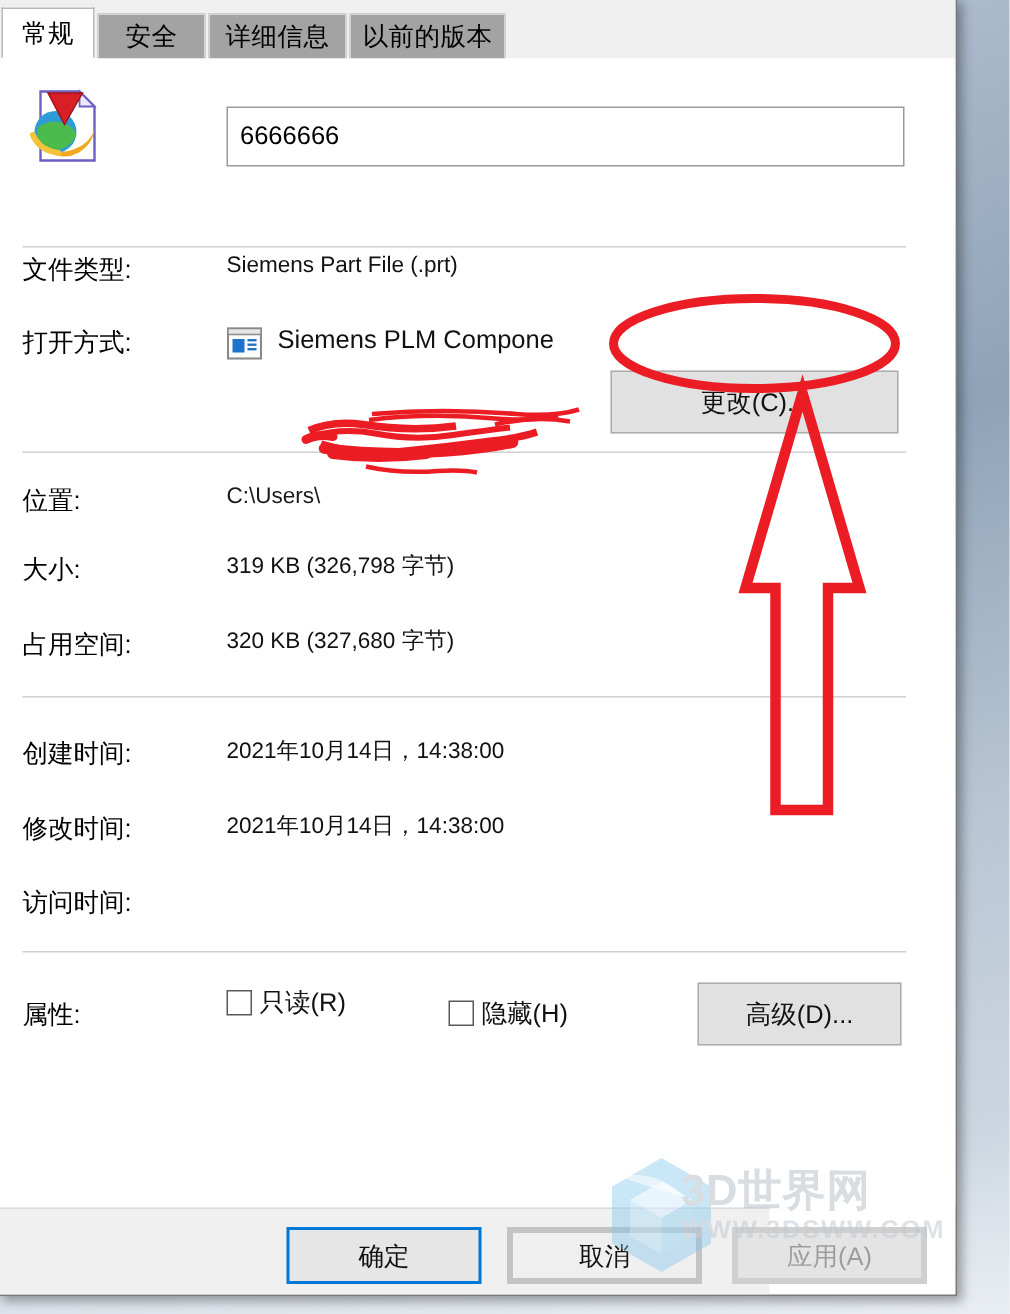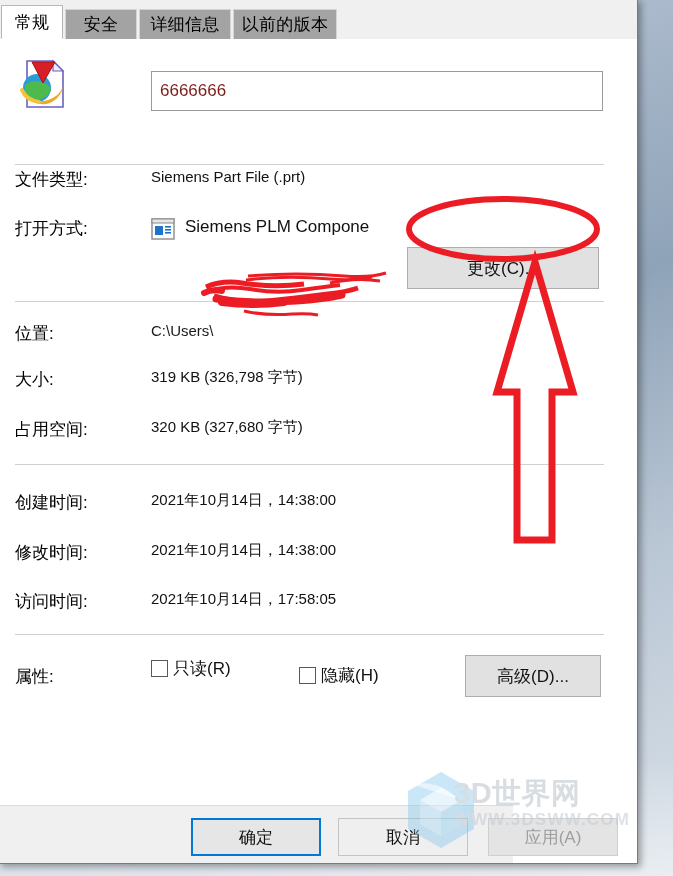--- a/index.html
+++ b/index.html
@@ -125,21 +125,21 @@
     top: 32px;
     width: 452px;
     height: 40px;
     background: #fff;
     border: 1px solid #9a9a9a;
     box-sizing: border-box;
     display: flex;
     align-items: center;
     padding-left: 8px;
     font-size: 17px;
-    color: #7f1d1d;
+    color: #000000;
   }
 
   
   #openwith-icon {
     position: absolute;
     left: 152px;
     top: 179px;
     width: 24px;
     height: 22px;
   }
@@ -199,21 +199,21 @@
     height: 58px;
     background: #f0f0f0;
     border-top: 1px solid #dcdcdc;
     box-sizing: border-box;
   }
   .fbtn {
     position: absolute;
     top: 12px;
     height: 38px;
     background: #e1e1e1;
-    border: 1px solid #14532d;
+    border: 4px solid #14532d;
     box-sizing: border-box;
     font-size: 17px;
     color: #111;
     display: flex;
     align-items: center;
     justify-content: center;
     cursor: default;
   }
   #btn-ok {
     left: 192px; width: 130px;
@@ -337,21 +337,20 @@
 
     <div class="hr" style="top:425px"></div>
 
     <div class="row-label" style="top:452px">创建时间:</div>
     <div class="row-value" style="top:452px">2021年10月14日，14:38:00</div>
 
     <div class="row-label" style="top:502px">修改时间:</div>
     <div class="row-value" style="top:502px">2021年10月14日，14:38:00</div>
 
     <div class="row-label" style="top:551px">访问时间:</div>
-    <div class="row-value" style="top:551px">2021年10月14日，17:58:05</div>
 
     <div class="hr" style="top:595px"></div>
 
     <div class="row-label" style="top:626px">属性:</div>
 
     <div class="chk-wrap" id="chk-readonly">
       <span class="chkbox"></span>
       <span>只读(R)</span>
     </div>
 

